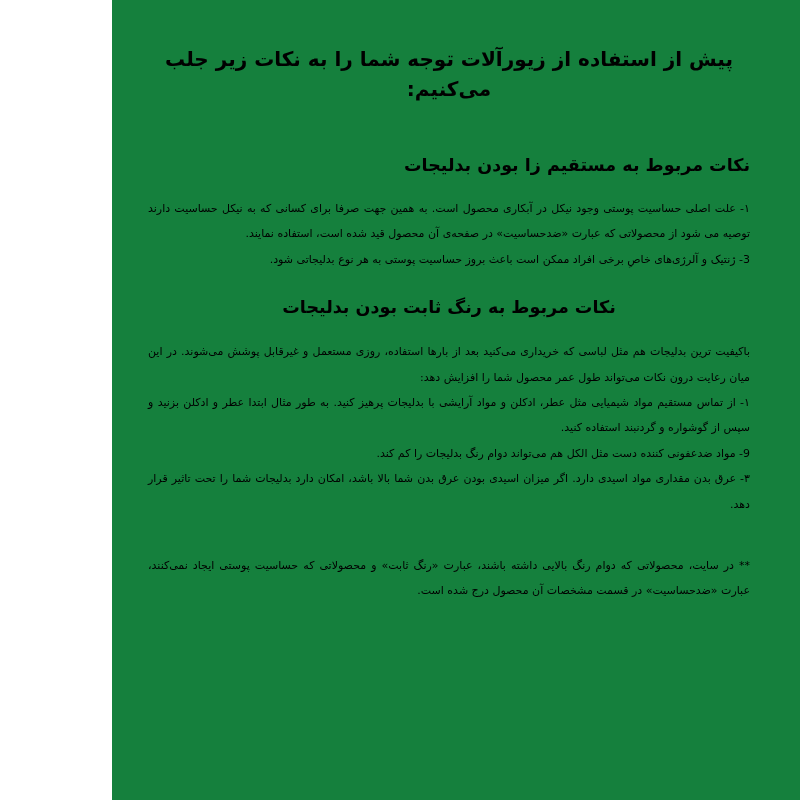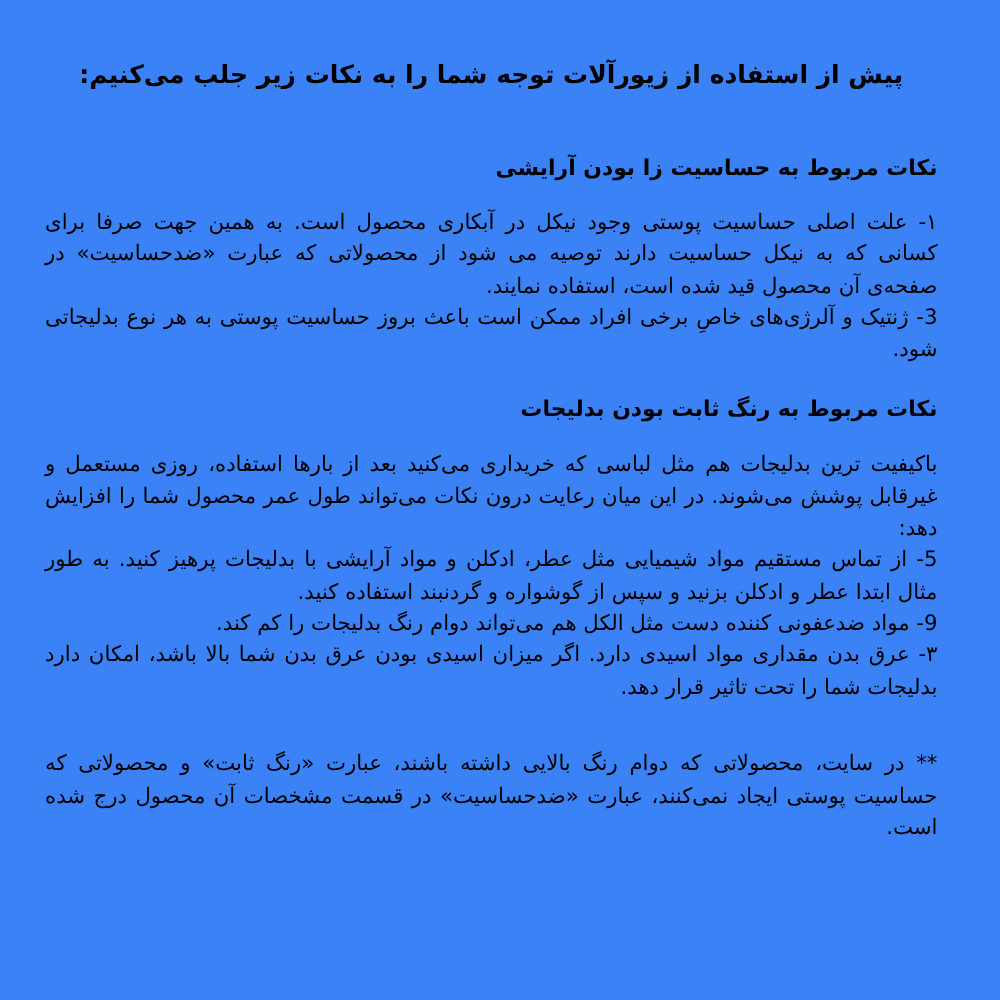--- a/index.html
+++ b/index.html
@@ -10,48 +10,49 @@
   body {
     width: 800px;
     height: 800px;
     overflow: hidden;
     font-family: "DejaVu Sans", sans-serif;
     color: #000000;
   }
   .page {
     direction: rtl;
     box-sizing: border-box;
-    width: 800px;
+    width: 688px;
     height: 800px;
     padding: 44px 50px 0 36px;
-    background: #3b82f6;
+    background: #15803d;
   }
   .doc-title {
     text-align: center;
     font-size: 20px;
     font-weight: bold;
     line-height: 30px;
     margin: 0 0 0 0;
   }
   .section-heading {
     font-size: 17.5px;
     font-weight: bold;
     line-height: 26px;
     margin: 0;
     text-align: right;
   }
   .section-heading.first {
     margin-top: 48px;
   }
   .section-heading.second {
     margin-top: 22px;
+    text-align: center;
   }
   .body-para {
     margin: 0;
-    font-size: 17px;
+    font-size: 11px;
     line-height: 25.4px;
     text-align: justify;
     text-justify: inter-word;
   }
   .para-group {
     margin-top: 18px;
   }
   .para-group.second {
     margin-top: 19px;
   }
@@ -59,31 +60,31 @@
     margin-top: 36px;
   }
 </style>
 </head>
 <body>
 
 <div class="page">
 
   <div class="doc-title">پیش از استفاده از زیورآلات توجه شما را به نکات زیر جلب می‌کنیم:</div>
 
-  <h2 class="section-heading first">نکات مربوط به حساسیت زا بودن آرایشی</h2>
+  <h2 class="section-heading first">نکات مربوط به مستقیم زا بودن بدلیجات</h2>
 
   <div class="para-group">
     <p class="body-para">۱- علت اصلی حساسیت پوستی وجود نیکل در آبکاری محصول است. به همین جهت صرفا برای کسانی که به نیکل حساسیت دارند توصیه می شود از محصولاتی که عبارت «ضدحساسیت» در صفحه‌ی آن محصول قید شده است، استفاده نمایند.</p>
     <p class="body-para">3- ژنتیک و آلرژی‌های خاصِ برخی افراد ممکن است باعث بروز حساسیت پوستی به هر نوع بدلیجاتی شود.</p>
   </div>
 
   <h2 class="section-heading second">نکات مربوط به رنگ ثابت بودن بدلیجات</h2>
 
   <div class="para-group second">
     <p class="body-para">باکیفیت ترین بدلیجات هم مثل لباسی که خریداری می‌کنید بعد از بارها استفاده، روزی مستعمل و غیرقابل پوشش می‌شوند. در این میان رعایت درون نکات می‌تواند طول عمر محصول شما را افزایش دهد:</p>
-    <p class="body-para">5- از تماس مستقیم مواد شیمیایی مثل عطر، ادکلن و مواد آرایشی با بدلیجات پرهیز کنید. به طور مثال ابتدا عطر و ادکلن بزنید و سپس از گوشواره و گردنبند استفاده کنید.</p>
+    <p class="body-para">۱- از تماس مستقیم مواد شیمیایی مثل عطر، ادکلن و مواد آرایشی با بدلیجات پرهیز کنید. به طور مثال ابتدا عطر و ادکلن بزنید و سپس از گوشواره و گردنبند استفاده کنید.</p>
     <p class="body-para">9- مواد ضدعفونی کننده دست مثل الکل هم می‌تواند دوام رنگ بدلیجات را کم کند.</p>
     <p class="body-para">۳- عرق بدن مقداری مواد اسیدی دارد. اگر میزان اسیدی بودن عرق بدن شما بالا باشد، امکان دارد بدلیجات شما را تحت تاثیر قرار دهد.</p>
   </div>
 
   <p class="body-para footnote">** در سایت، محصولاتی که دوام رنگ بالایی داشته باشند، عبارت «رنگ ثابت» و محصولاتی که حساسیت پوستی ایجاد نمی‌کنند، عبارت «ضدحساسیت» در قسمت مشخصات آن محصول درج شده است.</p>
 
 </div>
 
 </body></html>

